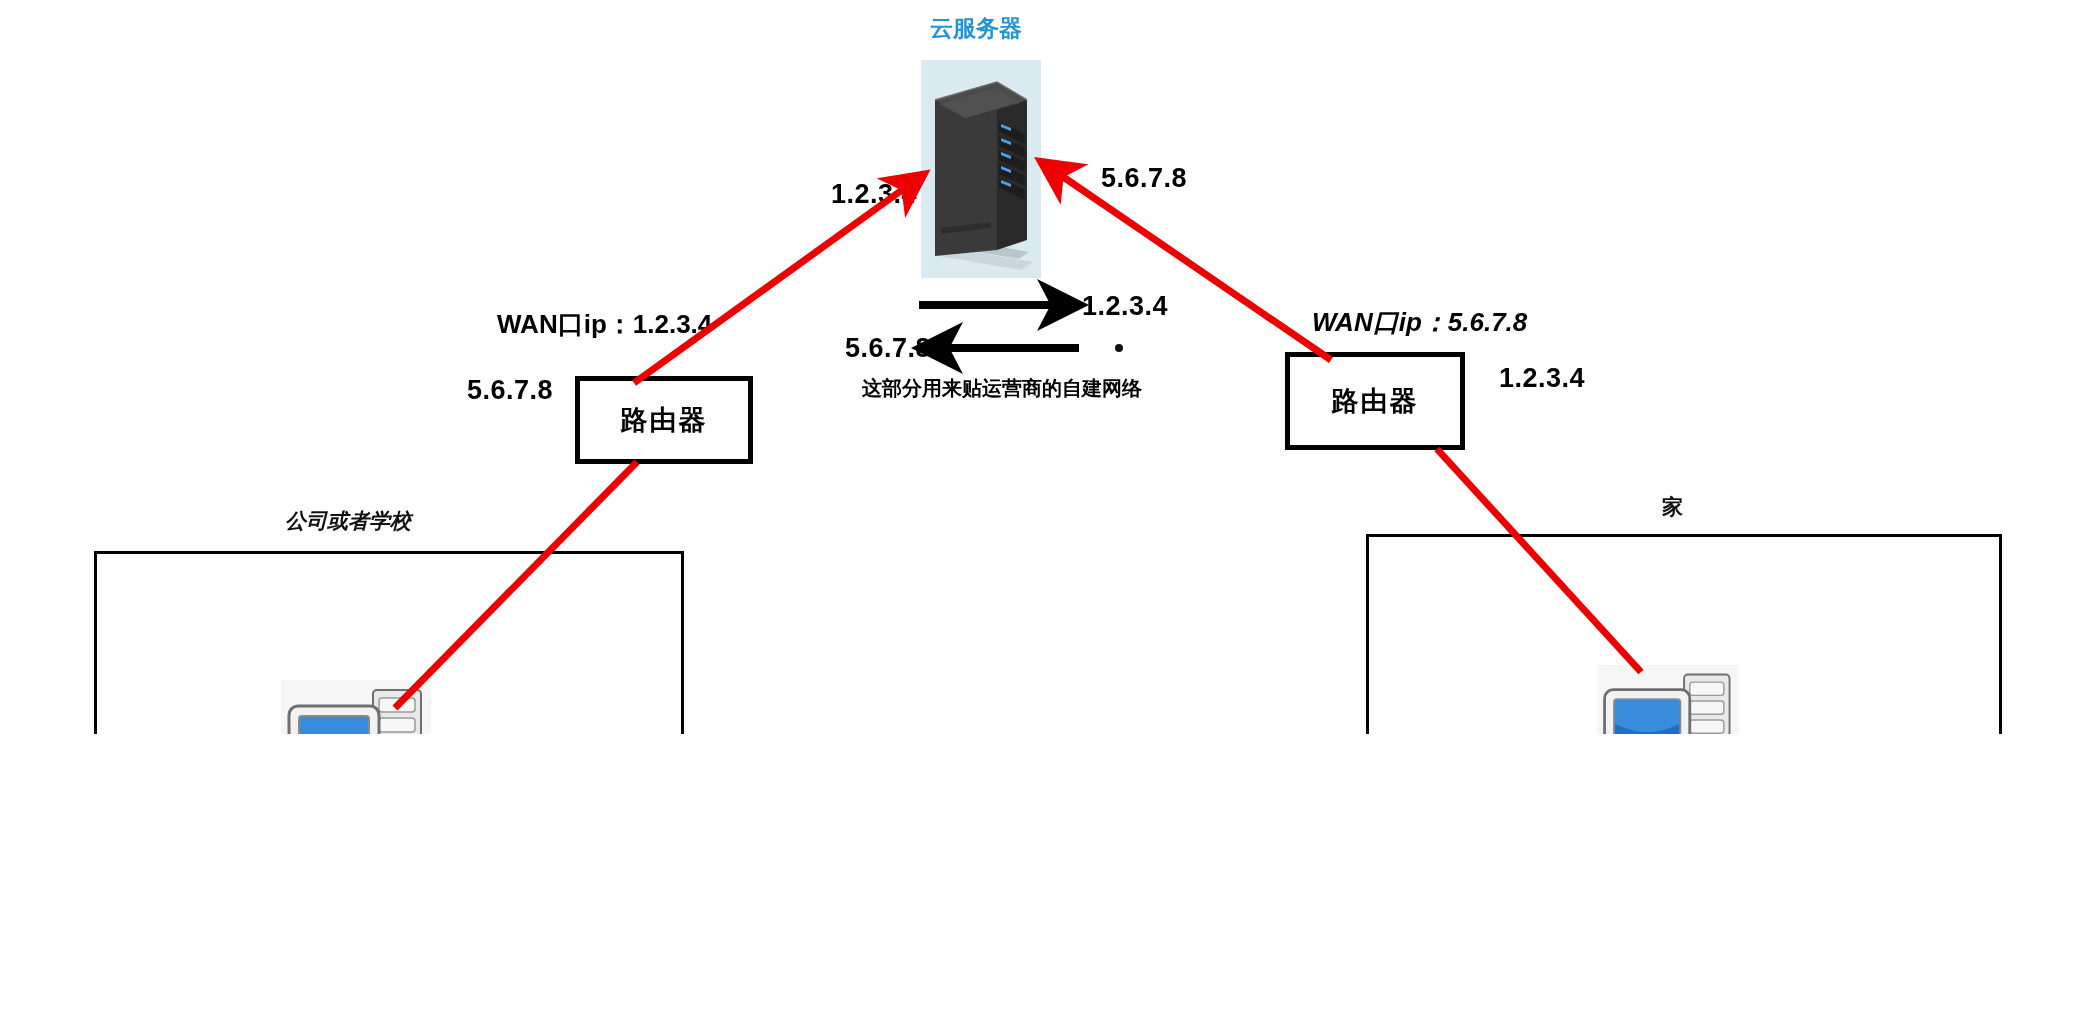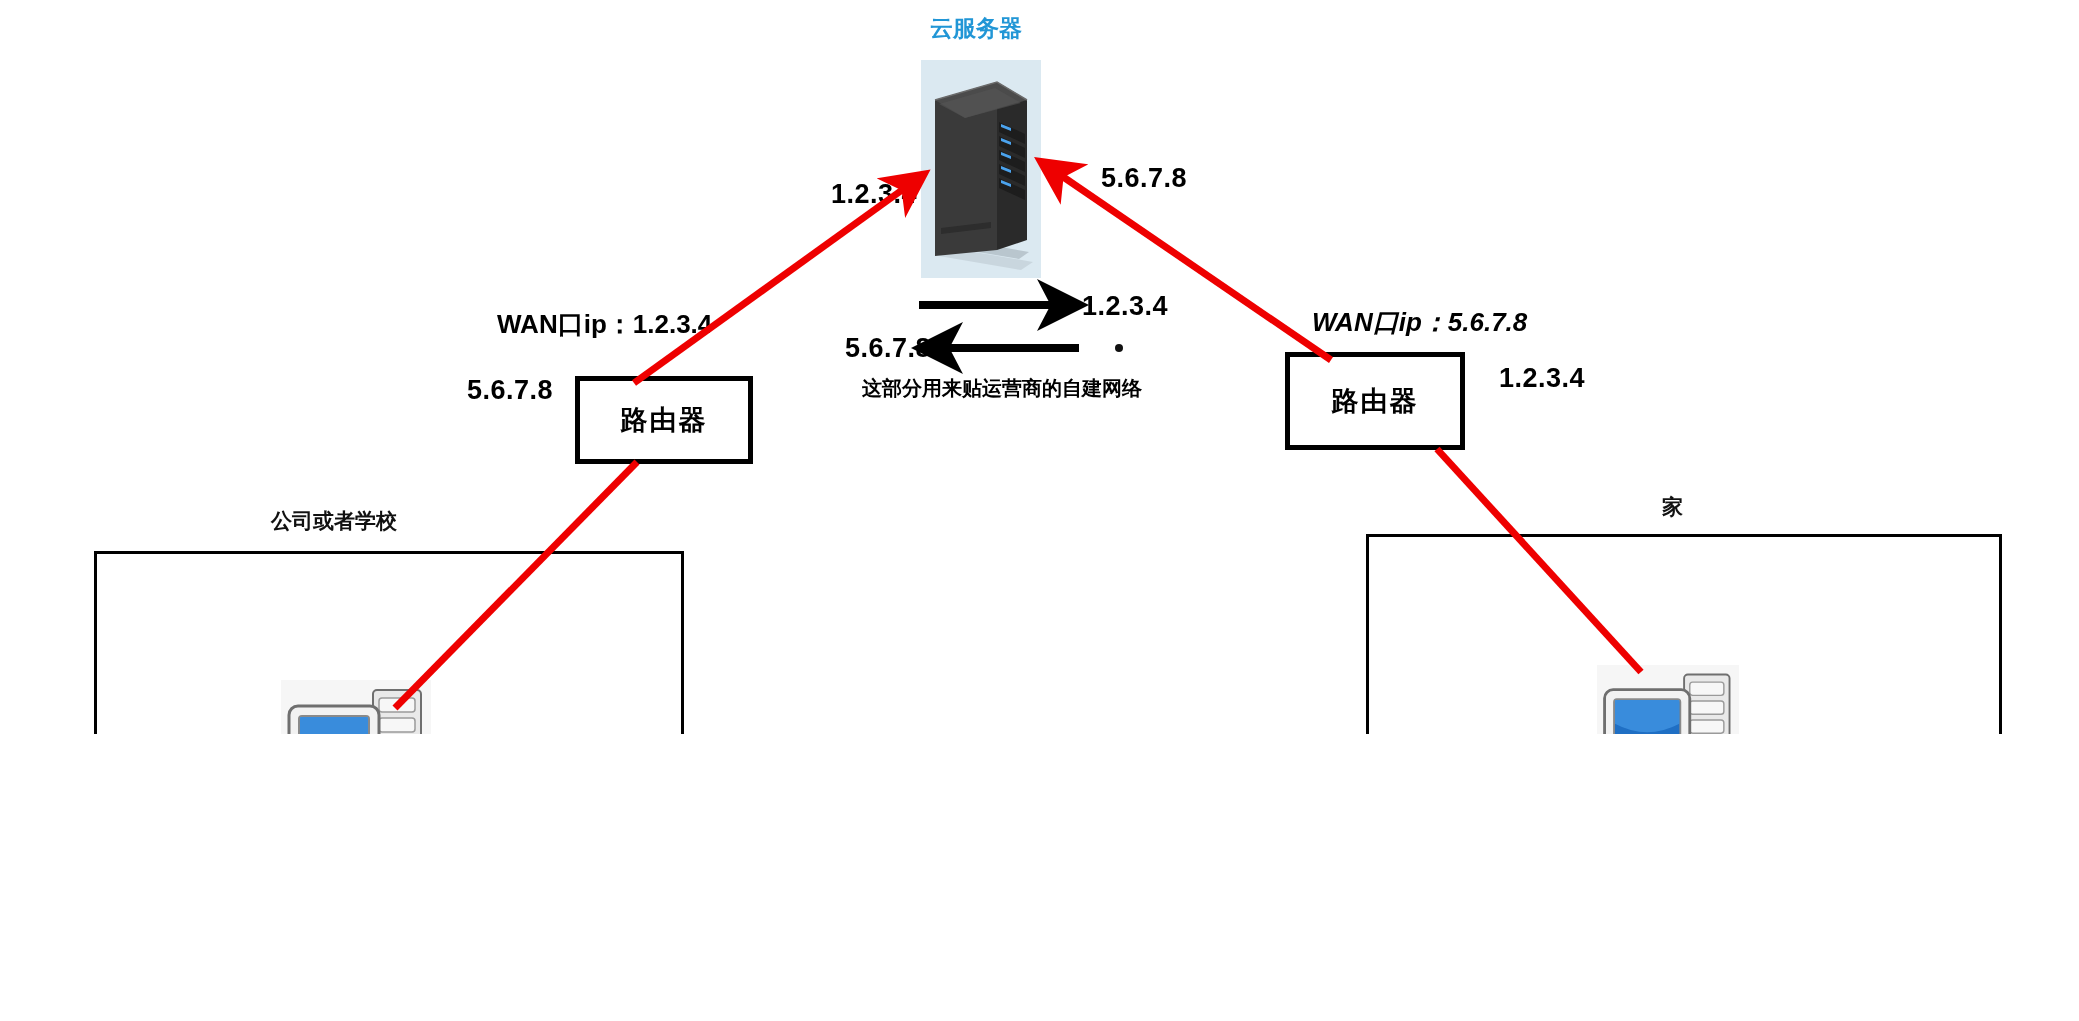--- a/index.html
+++ b/index.html
@@ -150,21 +150,21 @@
   <div class="lbl wan-lbl" style="left:488px; top:310px;text-align:right;">
     <span>WAN口ip：</span><span>1.2.3.4</span>
   </div>
 
   <div class="lbl ip-lbl" style="left:458px; top:376px;">5.6.7.8</div>
 
   <div class="router-box" style="left:566px; top:376px; width:178px; height:88px;">
     <span>路由器</span>
   </div>
 
-  <div class="lbl site-title" style="left:262px; top:509px;">公司或者学校</div>
+  <div class="lbl site-title" style="left:276px; top:509px;font-style:italic;">公司或者学校</div>
 
   <div class="site-box" style="left:85px; top:551px; width:590px; height:397px;"></div>
 
   <div class="abs" style="left:272px; top:680px;">
     <svg class="pc-svg" width="150" height="152" viewBox="0 0 150 152">
       <rect x="0" y="0" width="150" height="152" fill="#f6f6f6"></rect>
 
       <rect x="92" y="10" width="48" height="132" rx="4" fill="#e9e9e9" stroke="#6f6f6f" stroke-width="2"></rect>
       <rect x="98" y="18" width="36" height="14" rx="3" fill="#f7f7f7" stroke="#9a9a9a" stroke-width="1.5"></rect>
       <rect x="98" y="38" width="36" height="14" rx="3" fill="#f7f7f7" stroke="#9a9a9a" stroke-width="1.5"></rect>

